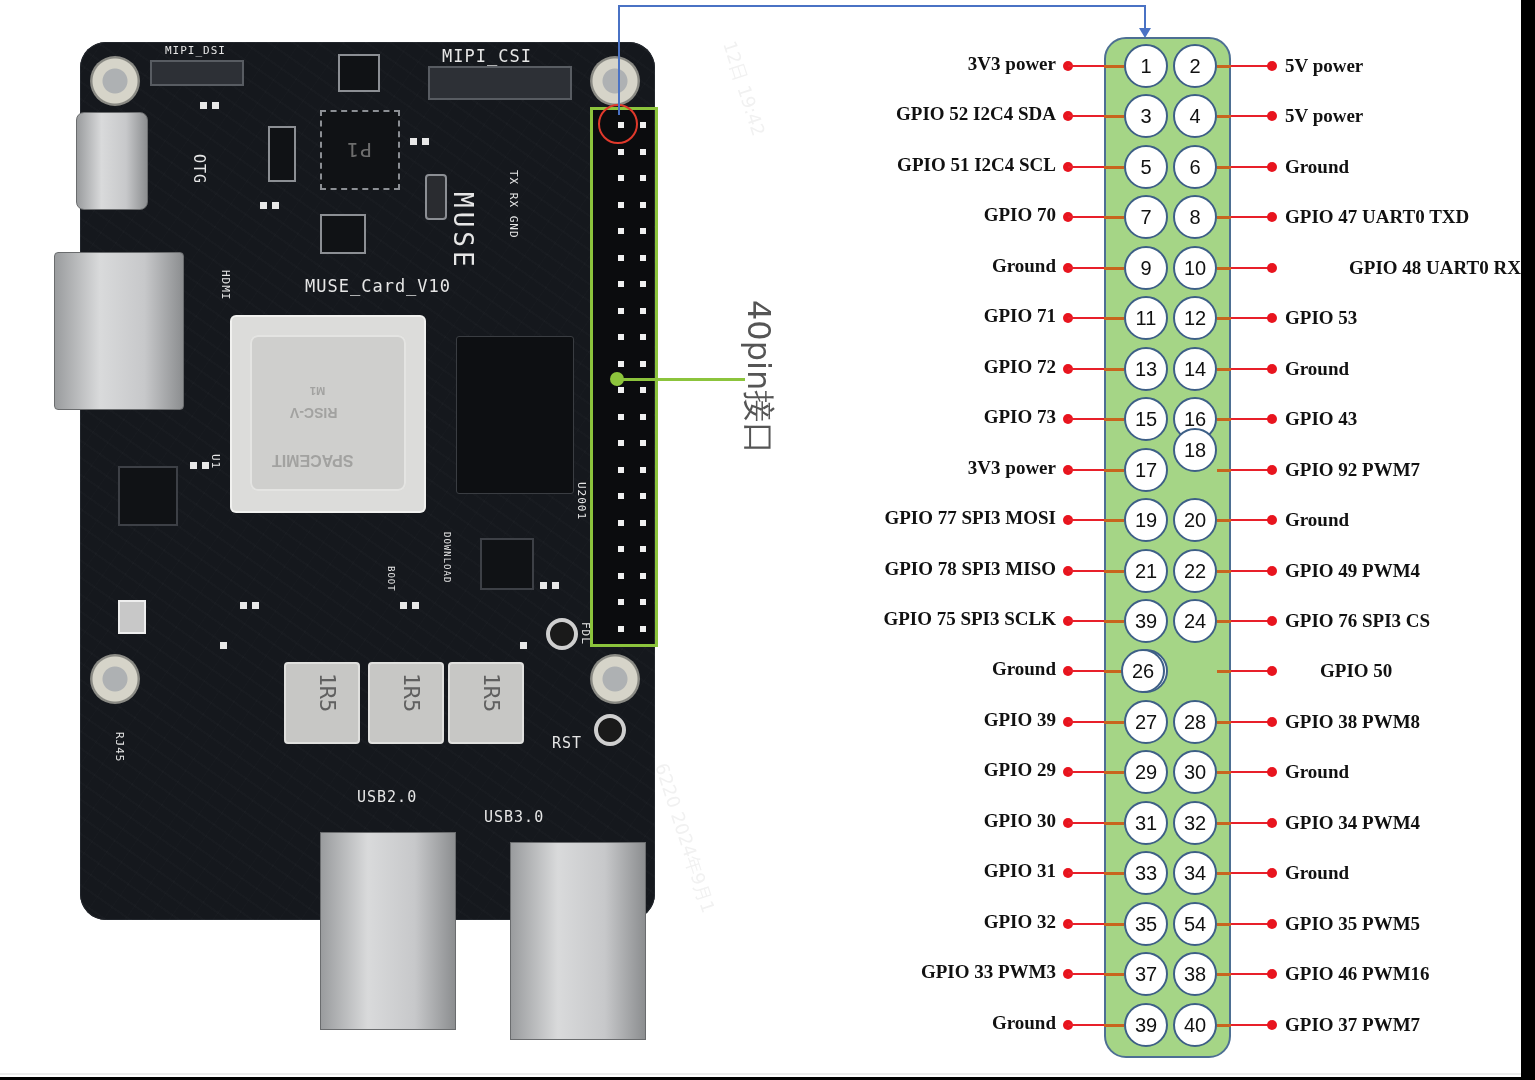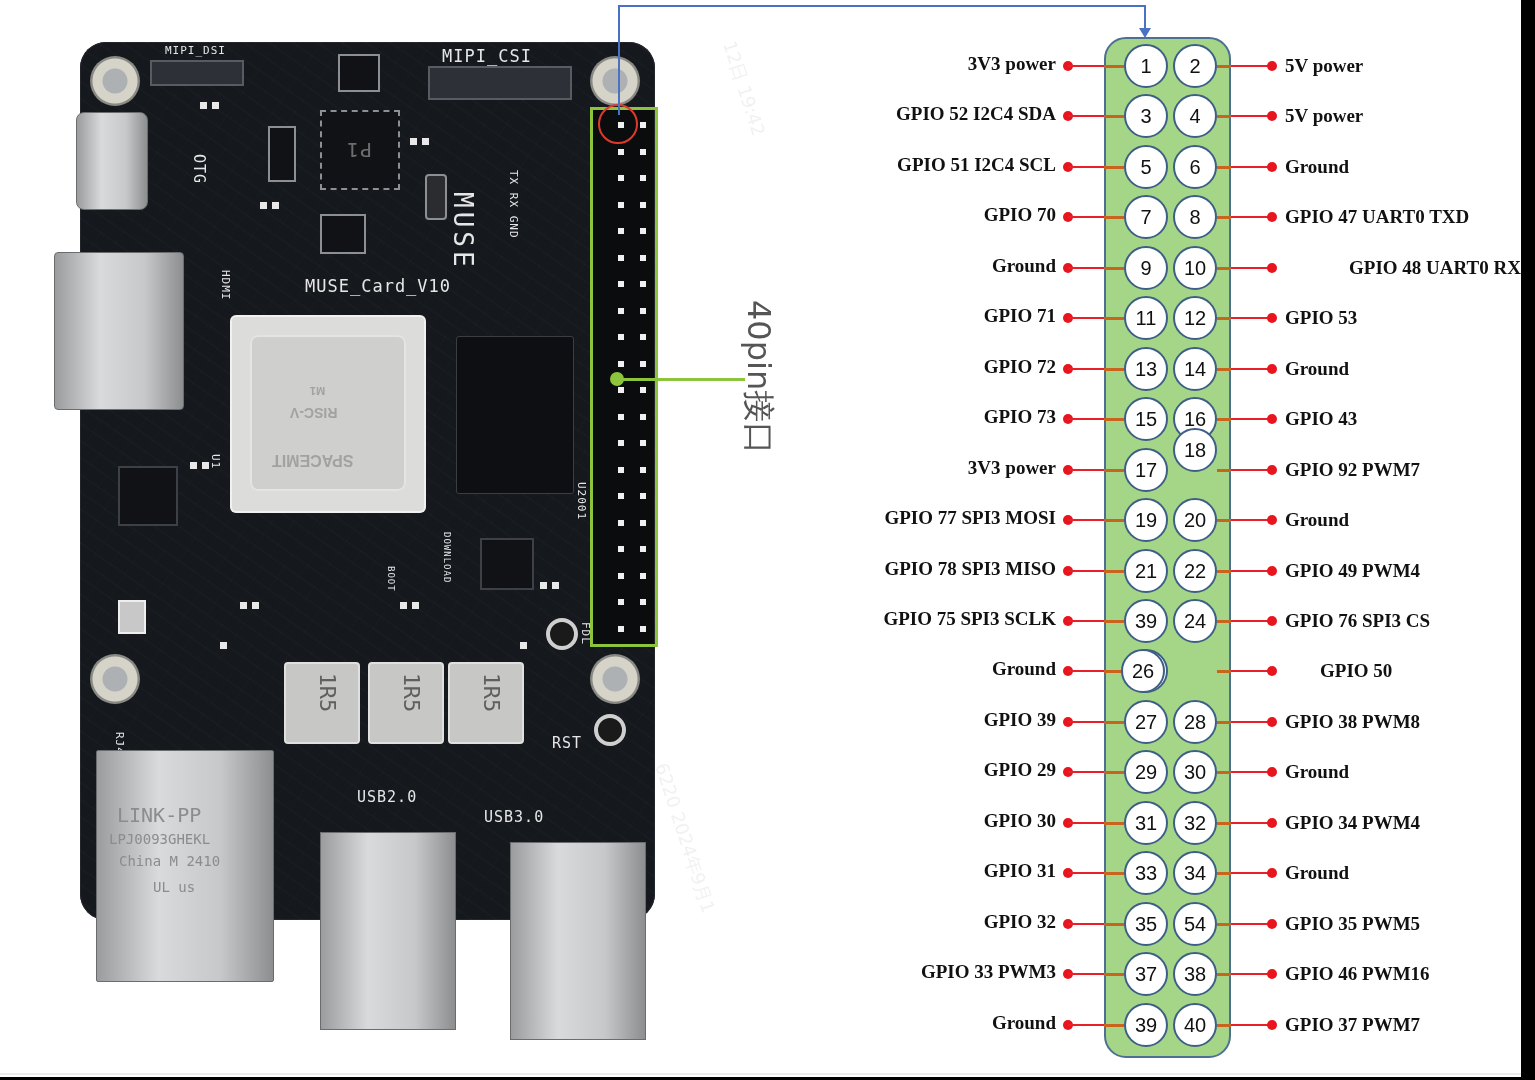--- a/index.html
+++ b/index.html
@@ -134,26 +134,20 @@
       <span>1R5</span>
     </div>
   <div class="inductor" style="left:368px;top:620px">
       <span>1R5</span>
     </div>
 
   <div class="btn-round" style="left:514px;top:672px"></div>
   <div class="silk" style="left:472px;top:692px">RST</div>
 
   <div class="silk small rot90" style="left:46px;top:690px">RJ45</div>
-  <div class="metal" style="left:16px;top:708px;width:176px;height:230px;border-radius:2px">
-    <div style="position:absolute;left:20px;top:52px;font-family:'DejaVu Sans Mono',monospace;font-size:20px;color:#8c8c8c">LINK-PP</div>
-    <div style="position:absolute;left:12px;top:80px;font-family:'DejaVu Sans Mono',monospace;font-size:14px;color:#8c8c8c">LPJ0093GHEKL</div>
-    <div style="position:absolute;left:22px;top:102px;font-family:'DejaVu Sans Mono',monospace;font-size:14px;color:#8c8c8c">China M 2410</div>
-    <div style="position:absolute;left:56px;top:128px;font-family:'DejaVu Sans Mono',monospace;font-size:14px;color:#8c8c8c">UL us</div>
-  </div>
 
   <div class="silk" style="left:277px;top:746px">USB2.0</div>
   <div class="metal" style="left:240px;top:790px;width:134px;height:196px"></div>
 
   <div class="silk" style="left:404px;top:766px">USB3.0</div>
   <div class="metal" style="left:430px;top:800px;width:134px;height:196px"></div>
 
   <div class="smd" style="left:120px;top:60px"></div>
     <div class="smd" style="left:132px;top:60px"></div>
   <div class="smd" style="left:180px;top:160px"></div>

